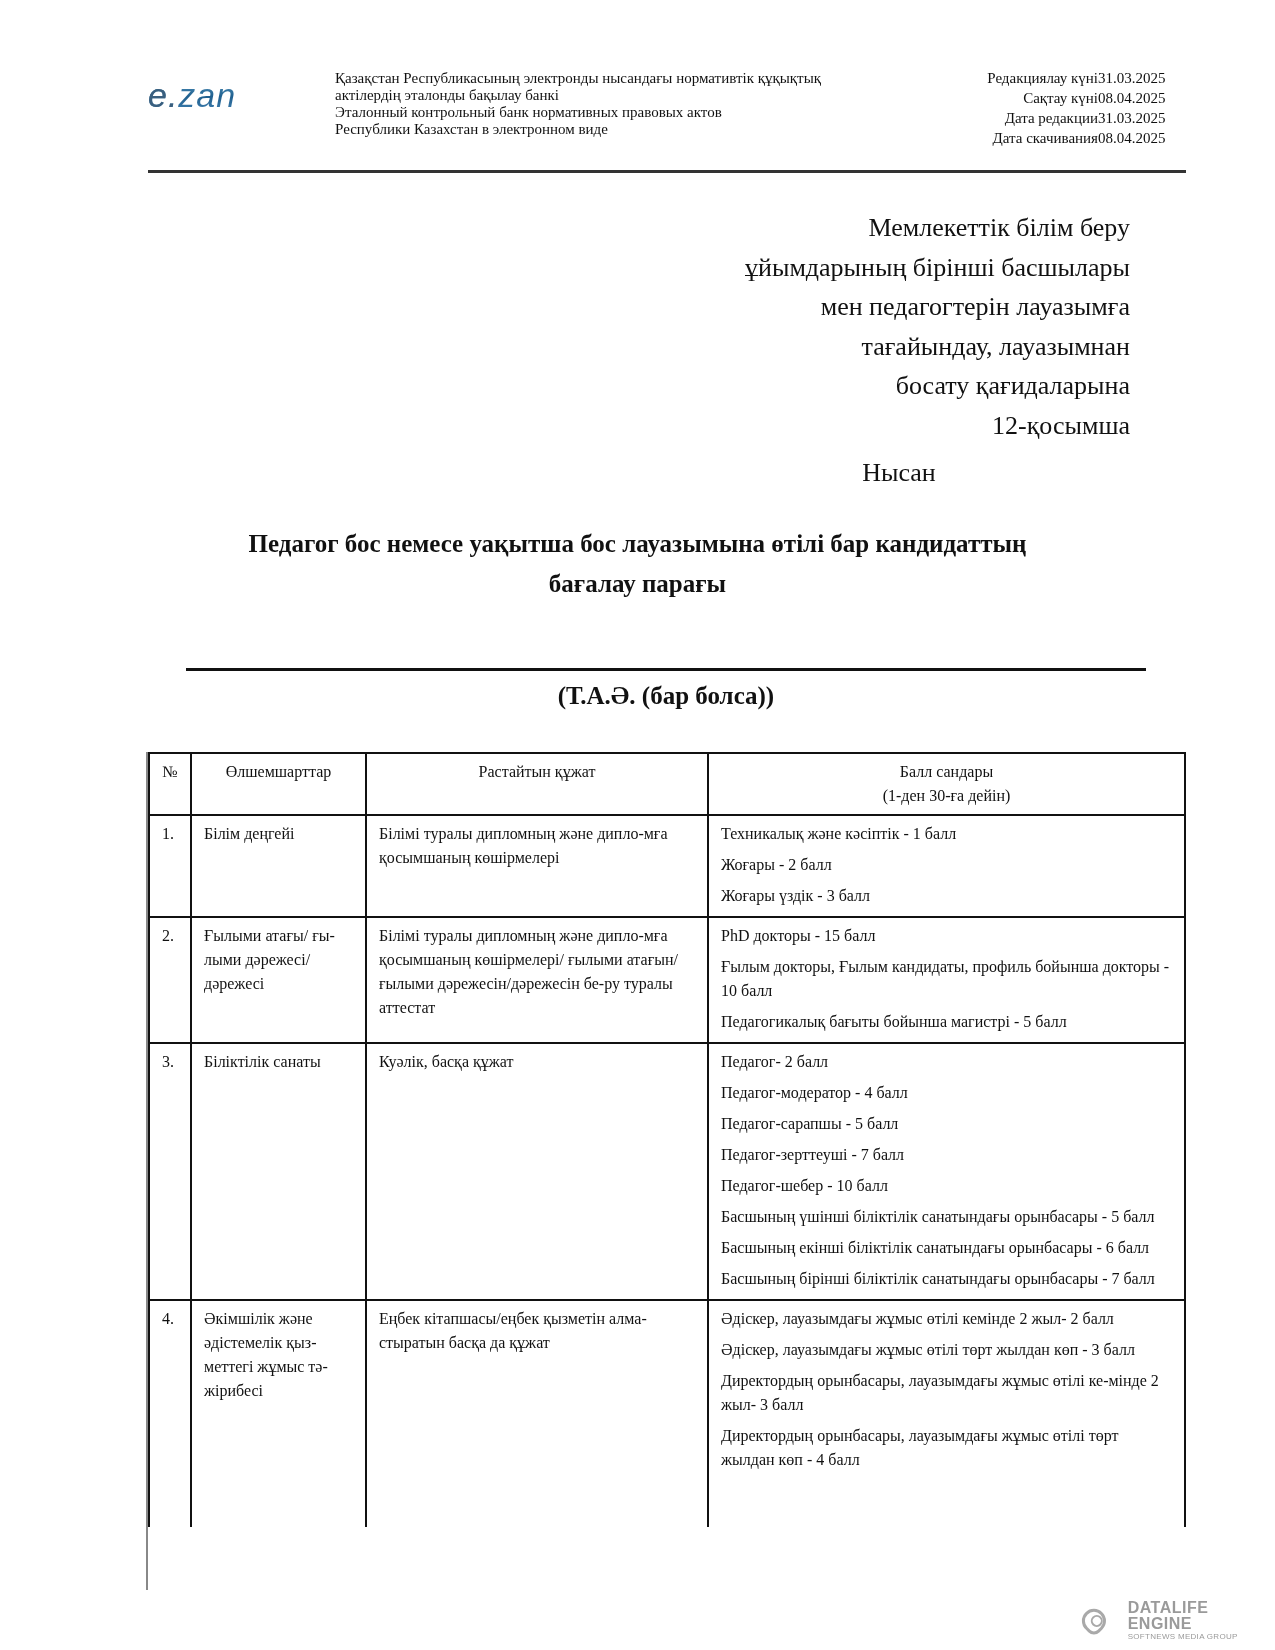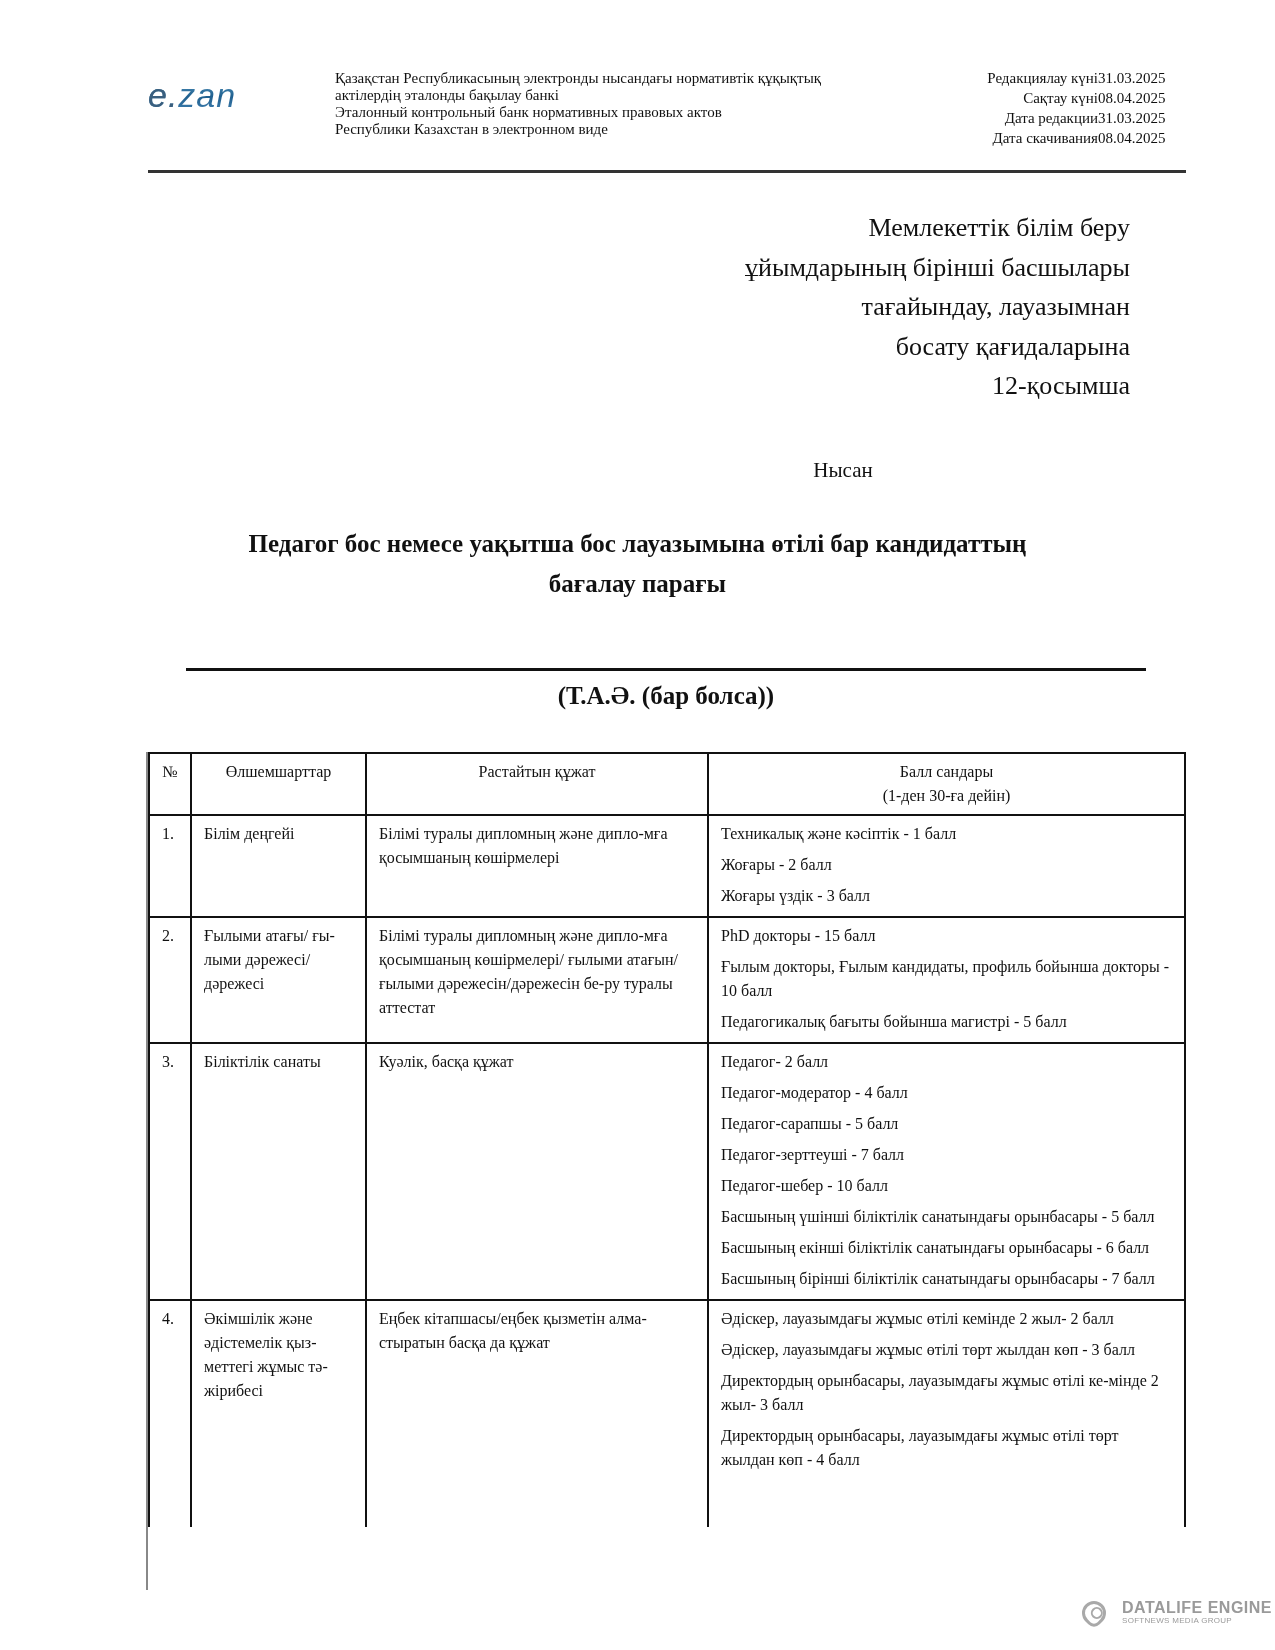--- a/index.html
+++ b/index.html
@@ -13,41 +13,41 @@
   .org { position: absolute; left: 335px; top: 70px; font-size: 15px; line-height: 17px; width: 560px; }
   .org div { white-space: nowrap; }
   .meta { position: absolute; left: 936px; top: 68px; font-size: 15px; line-height: 20px; }
   .meta-row { display: flex; }
   .meta-label { width: 162px; text-align: right; }
   .meta-value { width: 80px; }
   .header-rule { position: absolute; left: 148px; top: 170px; width: 1038px; height: 3px; background: #333; }
 
   .appendix { position: absolute; left: 620px; top: 208px; width: 510px; text-align: right;
               font-size: 26px; line-height: 39.5px; }
-  .form-label { position: absolute; left: 588px; top: 458px; width: 510px; text-align: center; font-size: 21px; }
+  .form-label { position: absolute; left: 644px; top: 458px; width: 510px; text-align: center; font-size: 26px; }
   .title { position: absolute; left: 160px; top: 524px; width: 955px; text-align: center; font-weight: bold;
            font-size: 25px; line-height: 40px; }
   .name-line { position: absolute; left: 186px; top: 668px; width: 960px; height: 3px; background: #111; }
   .name-caption { position: absolute; left: 186px; top: 682px; width: 960px; text-align: center;
                   font-weight: bold; font-size: 25px; }
 
   table.grid { position: absolute; left: 148px; top: 752px; width: 1038px; border-collapse: collapse;
                font-size: 16px; line-height: 24px; }
   table.grid td, table.grid th { border: 2px solid #111; vertical-align: top; padding: 6px 12px 8px 12px; font-weight: normal; }
   table.grid th { text-align: center; padding-top: 6px; padding-bottom: 6px; }
   table.grid tr.head th { height: 48px; }
   col.c-num { width: 42px; } col.c-crit { width: 175px; } col.c-doc { width: 342px; } col.c-score { width: auto; }
   .score-item { margin-bottom: 7px; }
   .score-item:last-child { margin-bottom: 0; }
   td.num { padding-left: 10px; padding-right: 4px; }
   tr.r1 td { height: 77px; }
   tr.r4 td { height: 212px; border-bottom: none; }
   .table-outer-left { position: absolute; left: 146px; top: 752px; width: 2px; height: 838px; background: #888; }
 
-  .dle { position: absolute; left: 1082px; top: 1600px; display: flex; align-items: center; gap: 16px;
+  .dle { position: absolute; left: 1082px; top: 1600px; display: flex; align-items: center; gap: 22px;
          font-family: "Liberation Sans", "DejaVu Sans", sans-serif; color: #9a9a9a; }
   .dle-icon { width: 24px; height: 24px; border: 3px solid #a9a9a9; border-radius: 50% 50% 50% 8px;
               box-sizing: border-box; position: relative; transform: rotate(-45deg); }
   .dle-icon::after { content: ""; position: absolute; left: 5px; top: 5px; width: 8px; height: 8px;
                      border: 2px solid #a9a9a9; border-radius: 50%; }
   .dle-title { font-size: 16px; font-weight: bold; letter-spacing: 0.5px; line-height: 16px; }
   .dle-sub { font-size: 8px; letter-spacing: 0.3px; line-height: 10px; }
 </style>
 </head>
 <body>
@@ -78,20 +78,21 @@
       <span class="meta-label">Дата скачивания</span>
       <span class="meta-value">08.04.2025</span>
     </div>
 </div>
 
 <div class="header-rule"></div>
 
 <div class="appendix">
   <div>Мемлекеттік білім беру</div>
   <div>ұйымдарының бірінші басшылары</div>
+  <div>мен педагогтерін лауазымға</div>
   <div>тағайындау, лауазымнан</div>
   <div>босату қағидаларына</div>
   <div>12-қосымша</div>
 </div>
 <div class="form-label">Нысан</div>
 
 <div class="title">
   <div>Педагог бос немесе уақытша бос лауазымына өтілі бар кандидаттың</div>
   <div>бағалау парағы</div>
 </div>

